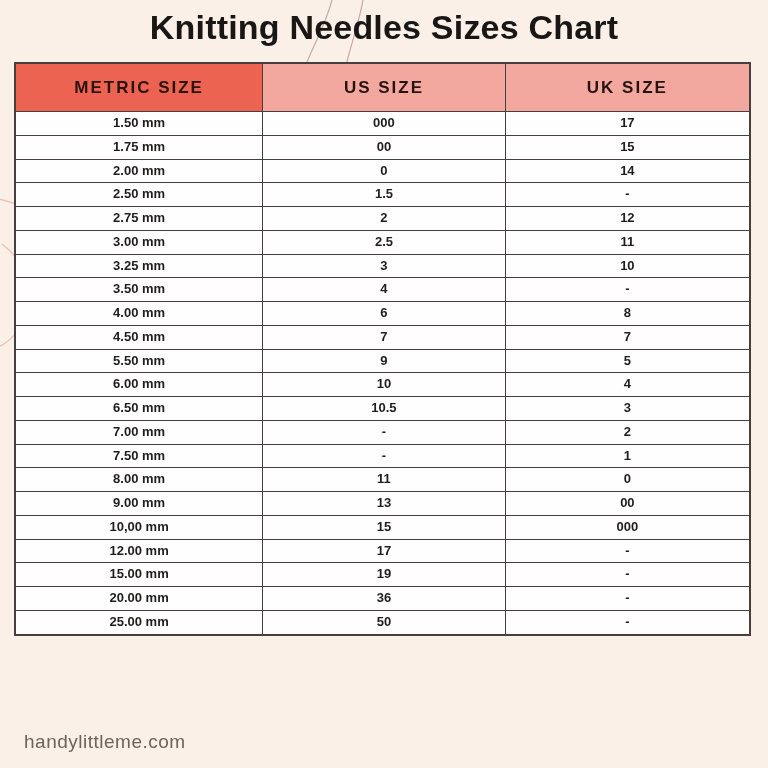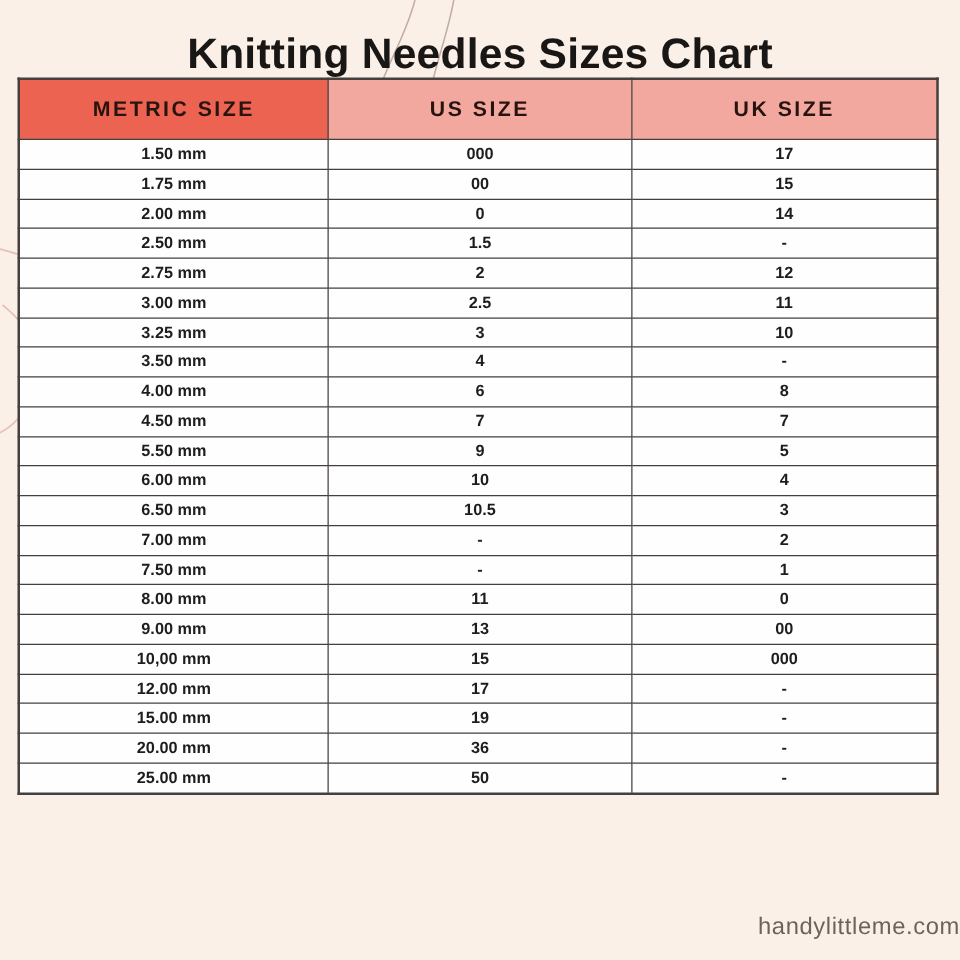--- a/index.html
+++ b/index.html
@@ -22,21 +22,21 @@
     inset: 0;
     z-index: 0;
     pointer-events: none;
   }
   .page-title {
     position: absolute;
     top: 8px;
     left: 0;
     right: 0;
     z-index: 1;
-    margin: 16px;
+    margin: 0;
     text-align: center;
     font-size: 34px;
     font-weight: 700;
     letter-spacing: 0.2px;
     color: var(--title_text, #191715);
   }
   table.size-chart {
     position: absolute;
     left: 14px;
     top: 62px;
@@ -71,21 +71,21 @@
     font-weight: 700;
     color: var(--cell_text, #1f1d1c);
     background: var(--row_bg, #fffefe);
   }
   .footer-url {
     position: absolute;
     top: 731px;
     left: 0;
     right: 0;
     z-index: 1;
-    text-align: right;
+    text-align: left;
     font-size: 19px;
     letter-spacing: 0.5px;
     color: var(--footer_text, #6e6259);
     padding-left: 24px;
   }
 </style>
 </head>
 <body>
 
 <div class="page">

